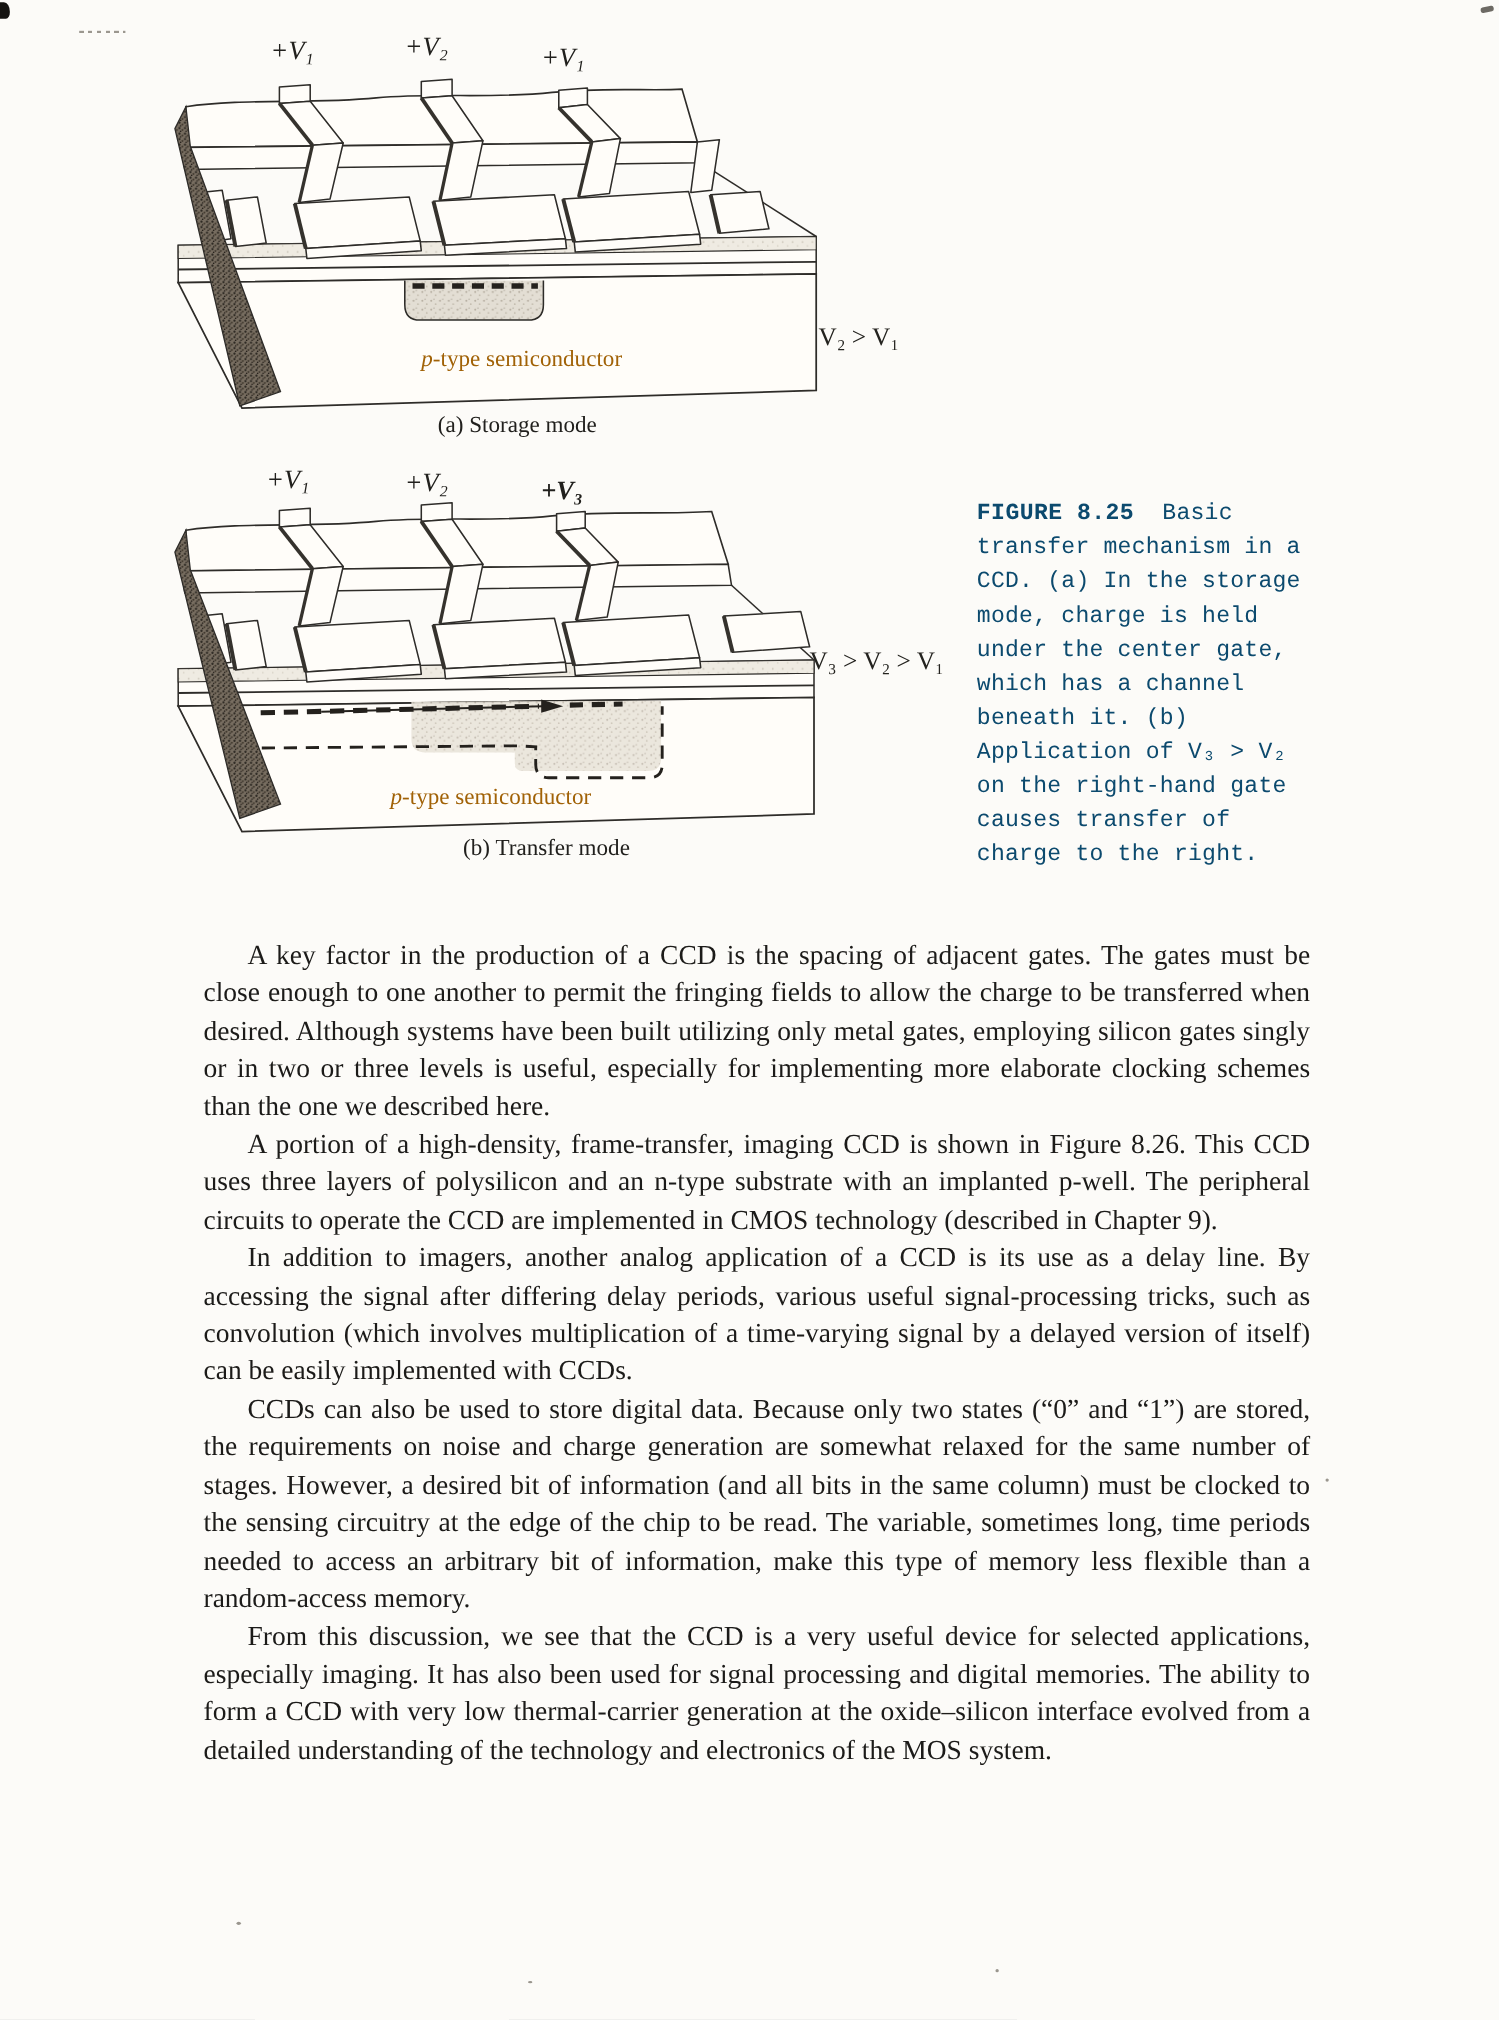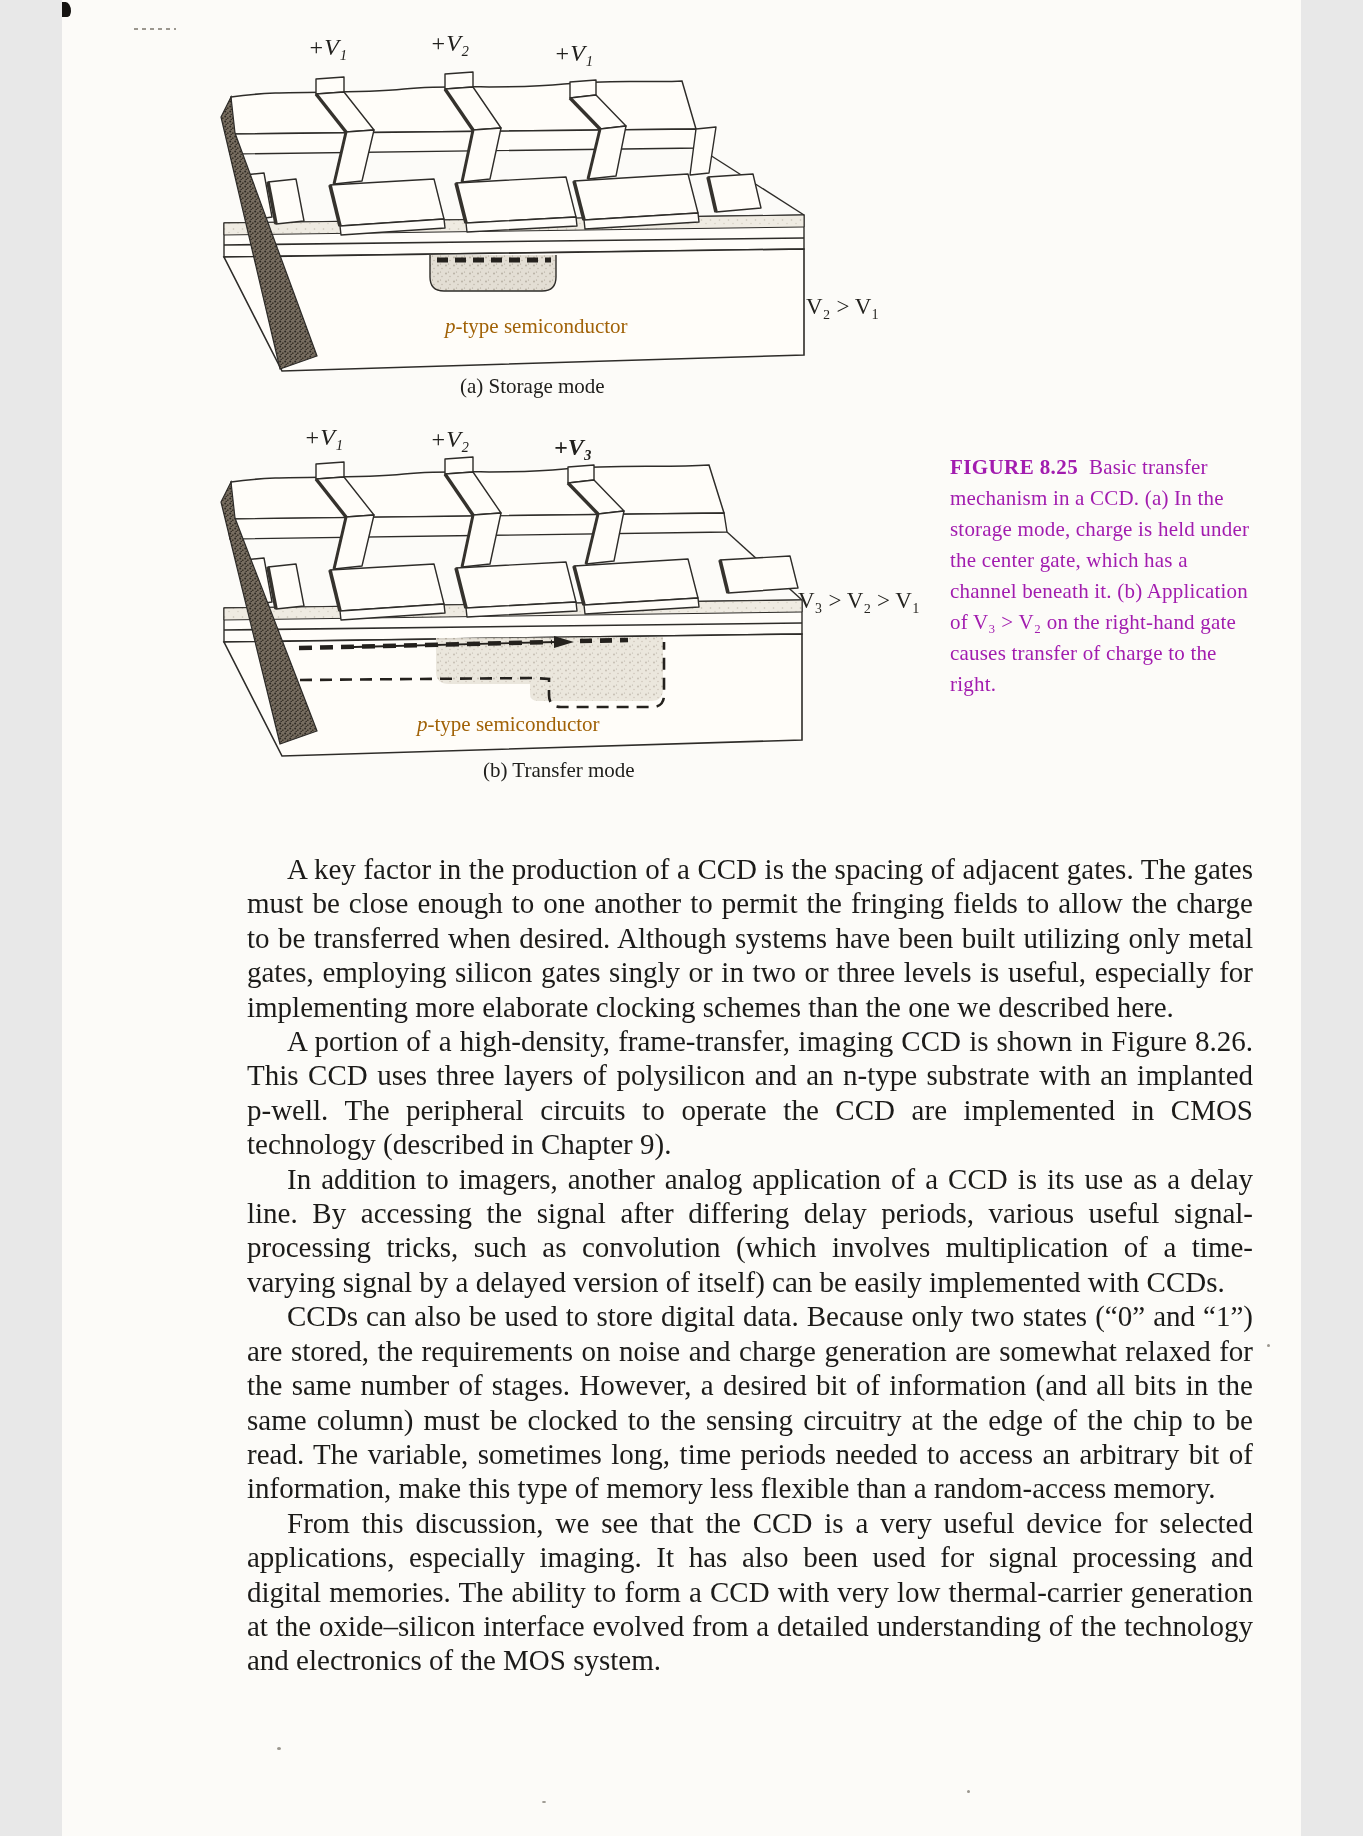--- a/index.html
+++ b/index.html
@@ -1,17 +1,17 @@
 <!DOCTYPE html>
 <html><head>
 <meta charset="utf-8">
 <style>
   html,body{margin:0;padding:0;background:#e8e8e8;}
   #page{
-    position:relative;width:1239px;height:1836px;margin:0 auto;
+    position:relative;width:1363px;height:1836px;margin:0 auto;
     background:#fcfbf8;overflow:hidden;
     font-family:"Liberation Serif", serif;color:#1c1b19;
   }
   .abs{position:absolute;}
   
   .vlabel{
     font-family:"Liberation Serif","DejaVu Serif",serif;
     font-style:italic;font-size:24px;color:#21201d;white-space:nowrap;
   }
   .cond{
@@ -23,29 +23,29 @@
     font-size:21px;color:#a16207;white-space:nowrap;
   }
   .sublabel::first-letter{font-style:italic;}
   .subcaption{
     font-family:Liberation Serif, serif;
     font-size:21px;color:#21201d;white-space:nowrap;
   }
   
   .figcap{
     width:302px;
-    font-family:Liberation Serif, serif;
-    font-size:21px;line-height:31px;color:#a21caf;letter-spacing:.2px;
+    font-family:Liberation Mono, monospace;
+    font-size:21px;line-height:31px;color:#0c4a6e;letter-spacing:.2px;
   }
   .figcap .fignum{font-weight:bold;letter-spacing:.4px;}
   
   .bodytext{
     width:1006px;
     font-family:"Liberation Serif","DejaVu Serif",serif;
-    font-size:29px;line-height:34.4px;color:#1c1b19;
+    font-size:25px;line-height:34.4px;color:#1c1b19;
     text-align:justify;
   }
   .bodytext p{margin:0;text-indent:40px;}
   
   .artifact{background:#9a968e;border-radius:50%;}
 </style>
 </head>
 <body>
 
 <div id="page">

